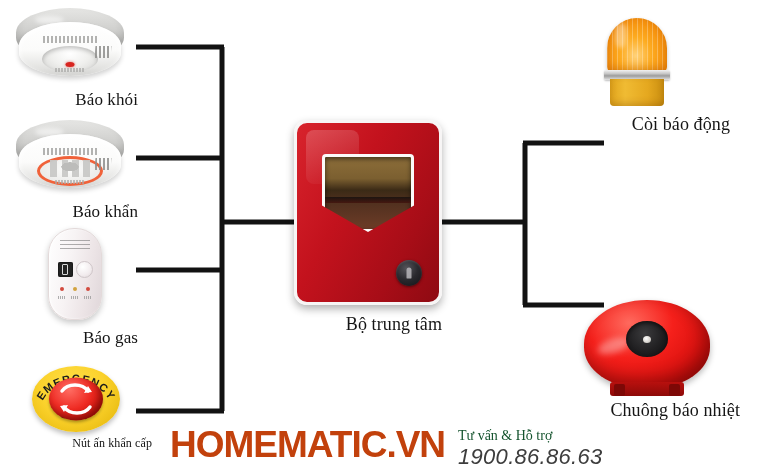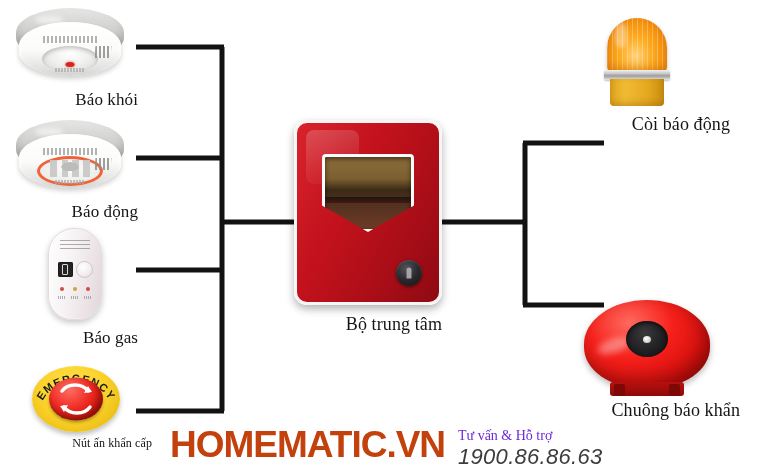--- a/index.html
+++ b/index.html
@@ -474,21 +474,21 @@
     font-family: "Liberation Sans", sans-serif;
     font-weight: bold;
     color: #c2410c;
     letter-spacing: -1px;
     white-space: nowrap;
     user-select: none;
   }
   .support-top {
     position: absolute;
     font-family: "Liberation Serif", serif;
-    color: #6d28d9;
+    color: #14532d;
     white-space: nowrap;
   }
   .support-phone {
     position: absolute;
     font-family: "Liberation Sans", sans-serif;
     color: #3d3d3d;
     letter-spacing: .3px;
     white-space: nowrap;
   }
 </style>
@@ -535,21 +535,21 @@
     <div class="detector">
       <div class="det-rim"></div>
       <div class="det-body">
         <div class="det-micro"></div>
         <div class="det-ring-orange"></div>
         <div class="det-thermo"></div>
         <div class="det-vents"></div>
         <div class="det-print"></div>
       </div>
     </div>
-    <div class="node-label" style="top:84px; font-size:17px;">Báo động</div>
+    <div class="node-label" style="top:84px; font-size:17px;">Báo khẩn</div>
   </div>
 
   <div class="node" style="left:48px; top:228px; width:66px;">
     <div class="gas">
       <div class="gas-grille"></div>
       <div class="gas-screen"></div>
       <div class="gas-knob"></div>
       <div class="gas-leds">
         <i style="background:#d24a3e"></i>
         <i style="background:#d2a23e"></i>
@@ -610,21 +610,21 @@
     <div class="node-label" style="top:194px; font-size:18px;">Bộ trung tâm</div>
   </div>
 
   <div class="node" style="left:584px; top:300px; width:126px;">
     <div class="bell">
       <div class="bell-dome"></div>
       <div class="bell-hub"></div>
       <div class="bell-screw"></div>
       <div class="bell-foot"></div>
     </div>
-    <div class="node-label" style="top:100px; left:-30px; width:186px; font-size:18px;">Chuông báo khẩn</div>
+    <div class="node-label" style="top:100px; left:-30px; width:186px; font-size:18px;">Chuông báo nhiệt</div>
   </div>
 
   <div class="brand" style="left:170px; top:424px; font-size:37px;">HOMEMATIC.VN</div>
 
   <div class="support-top" style="left:458px; top:428px; font-size:14px;">Tư vấn &amp; Hỗ trợ</div>
 
   <div class="support-phone" style="left:458px; top:444px; font-size:22px;font-style:italic;">1900.86.86.63</div>
 
 </div>
 

